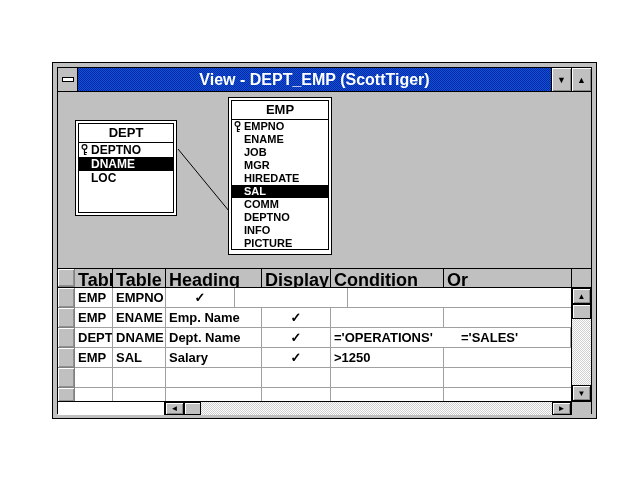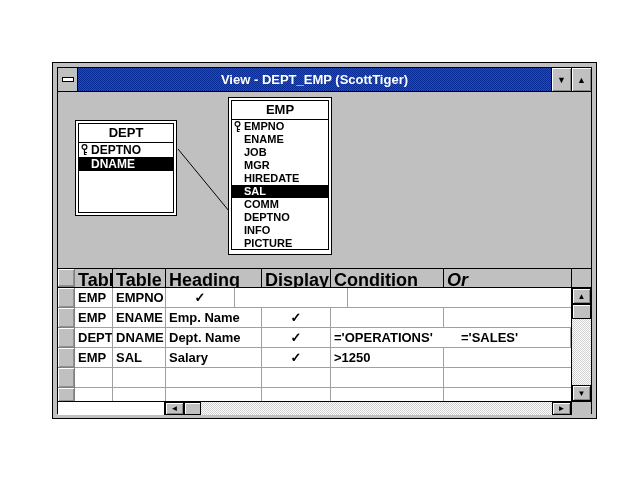--- a/index.html
+++ b/index.html
@@ -11,21 +11,21 @@
             border:1px solid #000; background:#c0c0c0; padding:4px; }
   .window-inner { width:100%; height:100%; border:1px solid #000;
                   display:flex; flex-direction:column; background:#c0c0c0; }
 
   
   .titlebar { height:24px; display:flex; flex-shrink:0; border-bottom:1px solid #000; }
   .sysmenu { width:20px; background:#c0c0c0; border-right:1px solid #000;
              display:flex; align-items:center; justify-content:center; }
   .sysmenu-glyph { width:12px; height:5px; background:#fff; border:1px solid #000; }
   .title-text { flex:1; display:flex; align-items:center; justify-content:center;
-                color:#fff; font-weight:bold; font-size:13px;
+                color:#fff; font-weight:bold; font-size:16px;
                 background-color:#0b46d6;
                 background-image:conic-gradient(#0d50e8 25%, #052a96 25% 50%, #0d50e8 50% 75%, #052a96 75%);
                 background-size:2px 2px; }
   .tb-btn { width:20px; background:#c0c0c0; border-left:1px solid #000;
             display:flex; align-items:center; justify-content:center;
             font-size:9px; color:#000;
             box-shadow:inset 1px 1px 0 #fff, inset -1px -1px 0 #888; }
 
   
   .canvas { height:176px; position:relative; flex-shrink:0; }
@@ -56,21 +56,21 @@
   .grow { display:flex; height:20px; flex-shrink:0; background:#fff; }
   .grow.partial { height:14px; }
   .gc { font-weight:bold; font-size:13px; padding:2px 0 0 3px;
         border-right:1px solid #a0a0a0; border-bottom:1px solid #a0a0a0;
         white-space:nowrap; overflow:hidden; flex-shrink:0; }
   .gsel { width:17px; background:#c0c0c0; border-right:1px solid #808080;
           border-bottom:1px solid #808080;
           box-shadow:inset 1px 1px 0 #fff, inset -1px -1px 0 #909090; flex-shrink:0; }
   .w-table{width:38px}.w-col{width:53px}.w-head{width:96px}.w-disp{width:69px}
   .w-cond{width:113px}.w-or{flex:1; border-right:none;}
-  .gh.w-or{border-right:none;font-style:italic;}
+  .gh.w-or{border-right:none;}
   .gdisp { text-align:center; padding-left:0; }
 
   
   .vscroll { width:20px; flex-shrink:0; display:flex; flex-direction:column;
              border-left:1px solid #000; }
   .vcap { height:19px; flex-shrink:0; background:#c0c0c0; border-bottom:1px solid #000; }
   .sbtn { background:#c0c0c0; border:1px solid #000;
           box-shadow:inset 1px 1px 0 #fff, inset -1px -1px 0 #888;
           display:flex; align-items:center; justify-content:center;
           font-size:8px; color:#000; flex-shrink:0; }
@@ -119,20 +119,23 @@
           <div class="field">
             <svg class="key" width="9" height="12" viewBox="0 0 9 12">
               <circle cx="4.5" cy="3" r="2.4" fill="none" stroke="#000" stroke-width="1.2"></circle>
               <path d="M4.5 5.5 L4.5 11 M4.5 8.5 L7 8.5 M4.5 10.5 L6.5 10.5" fill="none" stroke="#000" stroke-width="1.2"></path>
             </svg>
             <span>DEPTNO</span>
           </div>
           <div class="field hl">
             <span>DNAME</span>
           </div>
+          <div class="field">
+            <span>LOC</span>
+          </div>
         </div>
       </div>
 
       <div class="tbox emp-node">
         <div class="tbox-title">EMP</div>
         <div class="tbox-list">
           <div class="field">
             <svg class="key" width="9" height="12" viewBox="0 0 9 12">
               <circle cx="4.5" cy="3" r="2.4" fill="none" stroke="#000" stroke-width="1.2"></circle>
               <path d="M4.5 5.5 L4.5 11 M4.5 8.5 L7 8.5 M4.5 10.5 L6.5 10.5" fill="none" stroke="#000" stroke-width="1.2"></path>

